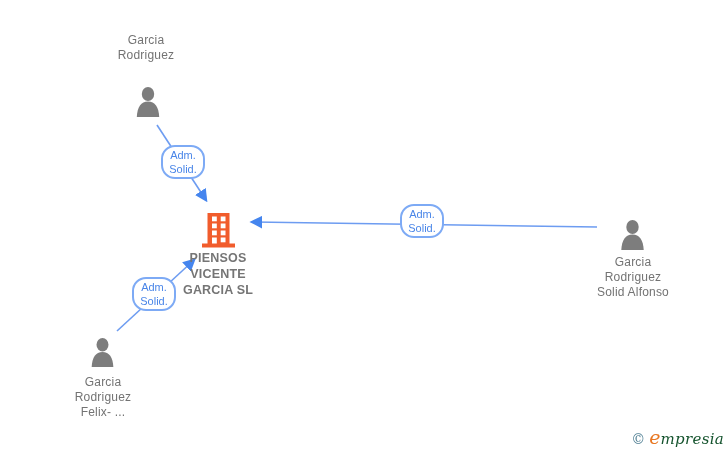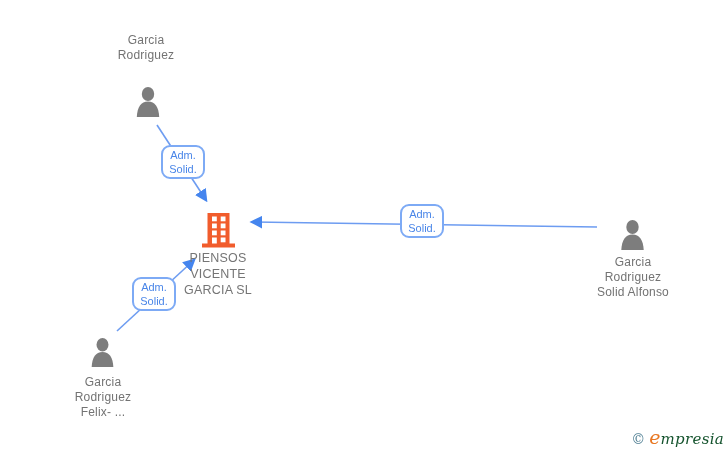--- a/index.html
+++ b/index.html
@@ -24,33 +24,33 @@
     text-align: center;
     font-size: 12px;
     line-height: 15px;
     color: #737373;
     letter-spacing: 0.2px;
   }
   .person-name span { display: block; }
   .company-name {
     text-align: center;
     font-size: 12.5px;
-    font-weight: normal;
+    font-weight: bold;
     line-height: 16px;
     color: #757575;
     letter-spacing: 0.2px;
   }
   .company-name span { display: block; }
   .edge-label {
     box-sizing: border-box;
     width: 44px;
     height: 34px;
     background: #ffffff;
     border: 2px solid #7daaf5;
-    border-radius: 9px;
+    border-radius: 14px;
     display: flex;
     flex-direction: column;
     align-items: center;
     justify-content: center;
     font-size: 11px;
     line-height: 14px;
     color: #4a86e8;
     cursor: pointer;
   }
   .edge-label span { display: block; }

